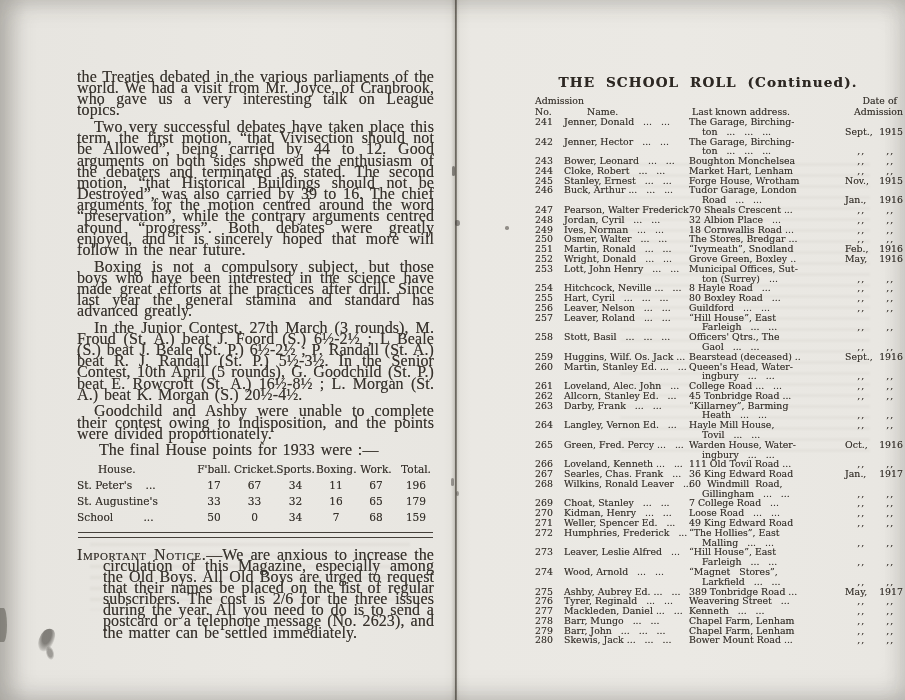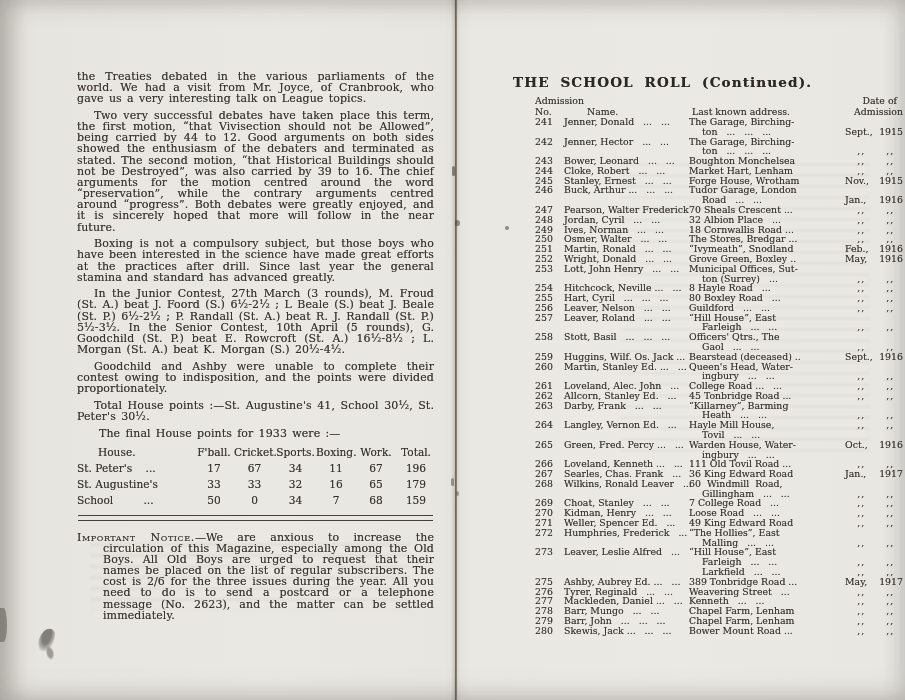--- a/index.html
+++ b/index.html
@@ -11,38 +11,38 @@
   }
   .scan::after{content:"";position:absolute;inset:0;pointer-events:none;
     box-shadow:inset 14px 0 22px rgba(70,66,58,.20), inset -6px 0 18px rgba(70,66,58,.08),
                inset 0 10px 24px rgba(70,66,58,.06), inset 0 -10px 24px rgba(70,66,58,.08);}
   .gutter{position:absolute;left:451px;top:0;width:9px;height:700px;pointer-events:none;
     background:linear-gradient(90deg,rgba(90,85,75,0) 0%,rgba(90,85,75,.18) 38%,rgba(60,56,48,.45) 50%,rgba(90,85,75,.12) 62%,rgba(90,85,75,0) 100%);}
   .gutter::before{content:"";position:absolute;left:4px;top:0;width:1.5px;height:100%;background:rgba(75,70,60,.55);}
 
   
   .page-left{position:absolute;left:77px;top:71px;width:357px;}
-  .page-left p{margin:0 0 5.5px 0;font-size:11px;line-height:11.15px;text-align:justify;
+  .page-left p{margin:0 0 5.5px 0;font-size:16px;line-height:11.15px;text-align:justify;
     text-indent:17px;letter-spacing:.1px;word-spacing:1.6px;
-    text-shadow:0 0 .4px rgba(45,40,34,.55);}
+    text-shadow:0 0 .4px rgba(45,40,34,.55);font-family:Liberation Serif, serif;}
   .page-left p.noindent{text-indent:0;}
   .page-left p.more-indent{text-indent:22px;}
   .house-table{margin:3px 0 4px 0;display:grid;grid-template-columns:117px 40px 41px 41px 40px 40px 40px;
     font-size:10.6px;line-height:16px;text-shadow:0 0 .4px rgba(45,40,34,.55);}
   .house-table .hcell{white-space:pre;}
   .house-table .hcell.first{padding-left:21px;}
   .house-table .num{text-align:center;}
   .double-rule{margin:7px 1px 11px 1px;height:3.5px;border-top:1.8px solid #45403a;border-bottom:1px solid #45403a;}
   .notice{padding-left:26px;}
   .page-left p.notice{text-indent:-26px;}
   .smallcaps{font-variant:small-caps;letter-spacing:.6px;}
 
   
   .page-right{position:absolute;left:458px;top:0;width:447px;height:700px;}
-  .roll-title{position:absolute;left:55px;top:74px;width:390px;margin:0;text-align:left;
+  .roll-title{position:absolute;left:55px;top:74px;width:390px;margin:0;text-align:center;
     font-size:13.6px;font-weight:bold;letter-spacing:1.1px;word-spacing:5px;color:#2d2823;
     text-shadow:0 0 .4px rgba(40,35,28,.6);}
   .roll{position:absolute;left:77px;top:96px;width:368px;font-size:9.4px;
     text-shadow:0 0 .35px rgba(45,40,34,.5);}
   .roll-head{position:relative;height:21px;white-space:pre;}
   .roll-head span{position:absolute;line-height:10px;}
   .h-admission{left:0;top:0;}
   .h-dateof{right:6px;top:0;}
   .h-no{left:0;top:10.5px;}
   .h-name{left:52px;top:10.5px;}
@@ -81,21 +81,20 @@
 <body>
 
 <div class="scan">
 
   <div class="page-left">
     <p class="noindent">the Treaties debated in the various parliaments of the world. We had a visit from Mr. Joyce, of Cranbrook, who gave us a very interesting talk on League topics.</p>
     <p>Two very successful debates have taken place this term, the first motion, “that Vivisection should not be Allowed”, being carried by 44 to 12.  Good arguments on both sides showed the enthusiasm of the debaters and terminated as stated.  The second motion, “that Historical Buildings should not be Destroyed”, was also carried by 39 to 16.  The chief arguments for the motion centred around the word “preservation”, while the contrary arguments centred around “progress”.  Both debates were greatly enjoyed, and it is sincerely hoped that more will follow in the near future.</p>
     <p>Boxing is not a compulsory subject, but those boys who have been interested in the science have made great efforts at the practices after drill.  Since last year the general stamina and standard has advanced greatly.</p>
     <p>In the Junior Contest, 27th March (3 rounds), M. Froud (St. A.) beat J. Foord (S.) 6½-2½ ; L  Beale (S.) beat J. Beale (St. P.) 6½-2½ ; P. Randall (St. A.) beat R. J. Randall (St. P.) 5½-3½.  In the Senior Contest, 10th April (5 rounds), G. Goodchild (St. P.) beat E. Rowcroft (St. A.) 16½-8½ ; L. Morgan (St. A.) beat K. Morgan (S.) 20½-4½.</p>
     <p>Goodchild and Ashby were unable to complete their contest owing to indisposition, and the points were divided proportionately.</p>
-    <p>Total House points :—St. Augustine's 41, School 30½, St. Peter's 30½.</p>
     <p class="more-indent">The final House points for 1933 were :—</p>
 
     <div class="house-table">
         <span class="hcell first">House.</span>
         <span class="hcell num">F'ball.</span>
         <span class="hcell num">Cricket.</span>
         <span class="hcell num">Sports.</span>
         <span class="hcell num">Boxing.</span>
         <span class="hcell num">Work.</span>
         <span class="hcell num">Total.</span>
@@ -180,20 +179,21 @@
           <div class="roll-line"><span class="c-no">267</span><span class="c-name">Searles, Chas. Frank   ...</span><span class="c-addr">36 King Edward Road</span><span class="c-date"><span class="dm">Jan.,</span><span class="dy">1917</span></span></div>
           <div class="roll-line"><span class="c-no">268</span><span class="c-name">Wilkins, Ronald Leaver   ...</span><span class="c-addr">60  Windmill  Road,</span><span class="c-date"><span class="dm"></span><span class="dy"></span></span></div>
           <div class="roll-line"><span class="c-no"></span><span class="c-name"></span><span class="c-addr cont">Gillingham   ...   ...</span><span class="c-date"><span class="dm ditto">,,</span><span class="dy ditto">,,</span></span></div>
           <div class="roll-line"><span class="c-no">269</span><span class="c-name">Choat, Stanley   ...   ...</span><span class="c-addr">7 College Road   ...</span><span class="c-date"><span class="dm ditto">,,</span><span class="dy ditto">,,</span></span></div>
           <div class="roll-line"><span class="c-no">270</span><span class="c-name">Kidman, Henry   ...   ...</span><span class="c-addr">Loose Road   ...   ...</span><span class="c-date"><span class="dm ditto">,,</span><span class="dy ditto">,,</span></span></div>
           <div class="roll-line"><span class="c-no">271</span><span class="c-name">Weller, Spencer Ed.   ...</span><span class="c-addr">49 King Edward Road</span><span class="c-date"><span class="dm ditto">,,</span><span class="dy ditto">,,</span></span></div>
           <div class="roll-line"><span class="c-no">272</span><span class="c-name">Humphries, Frederick   ...</span><span class="c-addr">“The Hollies”, East</span><span class="c-date"><span class="dm"></span><span class="dy"></span></span></div>
           <div class="roll-line"><span class="c-no"></span><span class="c-name"></span><span class="c-addr cont">Malling   ...   ...</span><span class="c-date"><span class="dm ditto">,,</span><span class="dy ditto">,,</span></span></div>
           <div class="roll-line"><span class="c-no">273</span><span class="c-name">Leaver, Leslie Alfred   ...</span><span class="c-addr">“Hill House”, East</span><span class="c-date"><span class="dm"></span><span class="dy"></span></span></div>
           <div class="roll-line"><span class="c-no"></span><span class="c-name"></span><span class="c-addr cont">Farleigh   ...   ...</span><span class="c-date"><span class="dm ditto">,,</span><span class="dy ditto">,,</span></span></div>
+          <div class="roll-line"><span class="c-no">274</span><span class="c-name">Wood, Arnold   ...   ...</span><span class="c-addr">“Magnet   Stores”,</span><span class="c-date"><span class="dm"></span><span class="dy"></span></span></div>
           <div class="roll-line"><span class="c-no"></span><span class="c-name"></span><span class="c-addr cont">Larkfield   ...   ...</span><span class="c-date"><span class="dm ditto">,,</span><span class="dy ditto">,,</span></span></div>
           <div class="roll-line"><span class="c-no">275</span><span class="c-name">Ashby, Aubrey Ed. ...   ...</span><span class="c-addr">389 Tonbridge Road ...</span><span class="c-date"><span class="dm">May,</span><span class="dy">1917</span></span></div>
           <div class="roll-line"><span class="c-no">276</span><span class="c-name">Tyrer, Reginald   ...   ...</span><span class="c-addr">Weavering Street   ...</span><span class="c-date"><span class="dm ditto">,,</span><span class="dy ditto">,,</span></span></div>
           <div class="roll-line"><span class="c-no">277</span><span class="c-name">Mackleden, Daniel ...   ...</span><span class="c-addr">Kenneth   ...   ...</span><span class="c-date"><span class="dm ditto">,,</span><span class="dy ditto">,,</span></span></div>
           <div class="roll-line"><span class="c-no">278</span><span class="c-name">Barr, Mungo   ...   ...</span><span class="c-addr">Chapel Farm, Lenham</span><span class="c-date"><span class="dm ditto">,,</span><span class="dy ditto">,,</span></span></div>
           <div class="roll-line"><span class="c-no">279</span><span class="c-name">Barr, John   ...   ...   ...</span><span class="c-addr">Chapel Farm, Lenham</span><span class="c-date"><span class="dm ditto">,,</span><span class="dy ditto">,,</span></span></div>
           <div class="roll-line"><span class="c-no">280</span><span class="c-name">Skewis, Jack ...   ...   ...</span><span class="c-addr">Bower Mount Road ...</span><span class="c-date"><span class="dm ditto">,,</span><span class="dy ditto">,,</span></span></div>
         </div>
     </div>
   </div>

